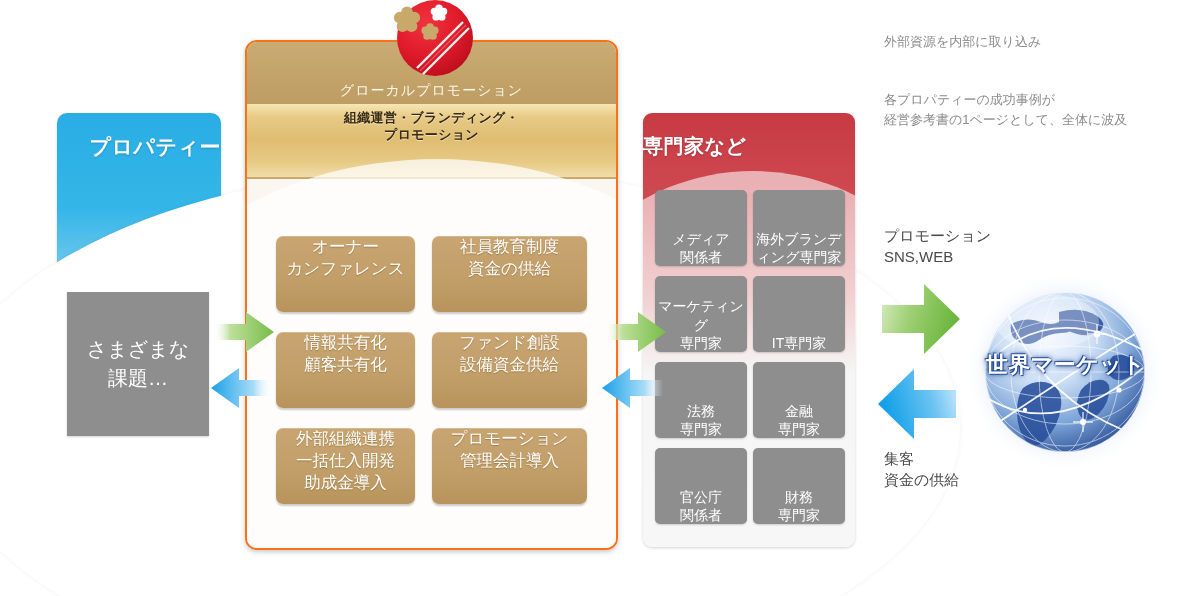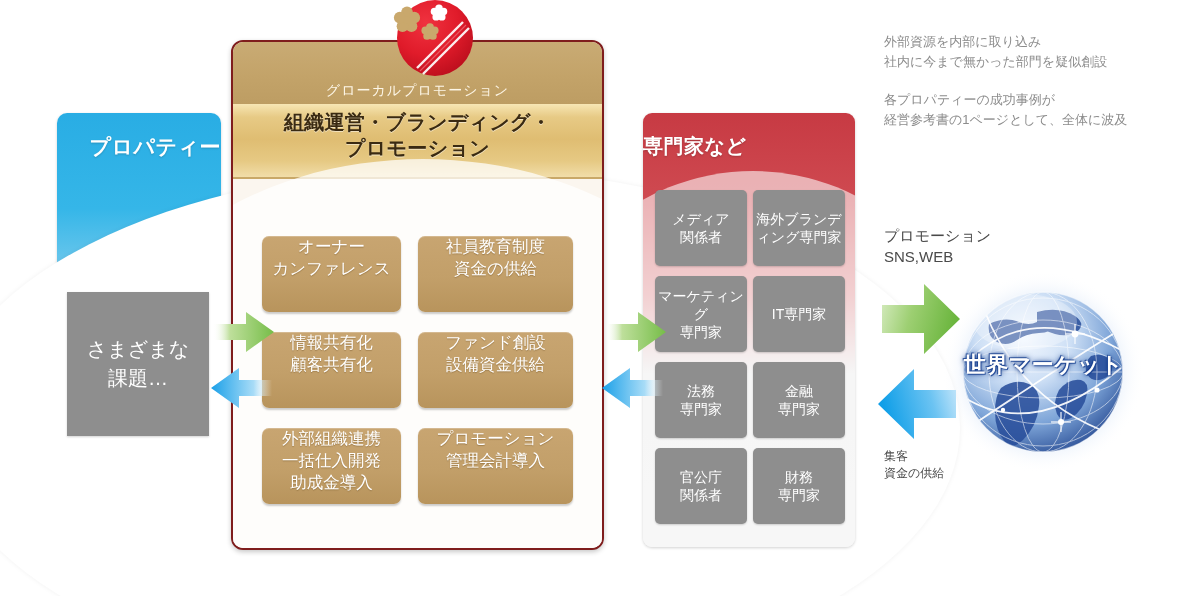--- a/index.html
+++ b/index.html
@@ -44,44 +44,44 @@
     position:absolute;left:67px;top:292px;width:142px;height:144px;
     background:#8e8e8e;
     color:#fff;font-size:20px;line-height:1.45;
     display:flex;align-items:center;justify-content:center;text-align:center;
     box-shadow:0 1px 2px rgba(0,0,0,0.18);
     z-index:6;
   }
 
   
   #center-panel{
-    position:absolute;left:231px;top:40px;width:369px;height:506px;
+    position:absolute;left:245px;top:40px;width:369px;height:506px;
     border-radius:12px;
     background:#fbf6ef;
-    border:2px solid #7f1d1d;
+    border:2px solid #f97316;
     box-shadow:0 2px 5px rgba(0,0,0,0.22);
     overflow:hidden;
     z-index:5;
   }
   #center-header-top{
     position:absolute;left:0;top:0;width:100%;height:62px;
     background:linear-gradient(to bottom,#c9ab74 0%,#c3a369 55%,#bd9d63 100%);
   }
   #center-eyebrow{
     position:absolute;left:0;top:40px;width:100%;text-align:center;
     color:#fdf6e7;font-size:14px;letter-spacing:1px;z-index:2;
   }
   #center-header-main{
     position:absolute;left:0;top:62px;width:100%;height:73px;
     background:linear-gradient(to bottom,#f7e6b4 0%,#e7ca85 18%,#dfbd72 48%,#e6c983 78%,#f1dda9 100%);
     border-bottom:2px solid #c9a868;
   }
   #center-title{
     position:absolute;left:0;top:68px;width:100%;text-align:center;
-    color:#3a2a12;font-size:20px;font-weight:bold;line-height:1.28;
+    color:#3a2a12;font-size:13px;font-weight:bold;line-height:1.28;
     z-index:2;letter-spacing:.3px;
     text-shadow:0 1px 0 rgba(255,255,255,0.5);
   }
   #center-body{
     position:absolute;left:0;top:137px;width:100%;height:369px;
     background:#fbf6ef;
   }
   #center-swoosh{
     position:absolute;left:-130px;top:-20px;width:640px;height:470px;
     border-radius:50%;
@@ -128,43 +128,43 @@
   }
   #experts-grid{
     position:absolute;left:12px;top:77px;width:190px;
     display:grid;grid-template-columns:92px 92px;column-gap:6px;row-gap:10px;
     z-index:3;
   }
   .expert-box{
     height:76px;border-radius:5px;
     background:#8e8e8e;
     color:#fff;font-size:14px;line-height:1.3;
-    display:flex;align-items:center;justify-content:center;text-align:center;
+    display:flex;align-items:flex-end;justify-content:center;text-align:center;
     box-shadow:0 1px 2px rgba(0,0,0,0.18);
     padding:0 2px;box-sizing:border-box;
   }
 
   
   .arrow{position:absolute;z-index:8;}
 
   
-  #globe-wrap{position:absolute;left:941px;top:272px;width:205px;height:205px;z-index:6;}
+  #globe-wrap{position:absolute;left:963px;top:272px;width:205px;height:205px;z-index:6;}
   #globe-label{
     position:absolute;left:0;top:78px;width:100%;text-align:center;
     color:#ffffff;font-size:22px;font-weight:bold;letter-spacing:.5px;z-index:4;
     text-shadow:0 0 6px rgba(20,60,140,.95),0 0 3px rgba(20,60,140,.95),
                 1px 1px 0 rgba(30,70,150,.8),-1px -1px 0 rgba(30,70,150,.8);
   }
 
   
   .note{position:absolute;color:#8c8c8c;font-size:13px;line-height:1.55;z-index:7;white-space:nowrap;}
   #note-top{left:884px;top:32px;}
   #note-second{left:884px;top:90px;}
   #note-promo{left:884px;top:225px;color:#4a4a4a;font-size:15px;line-height:1.42;}
-  #note-shukyaku{left:884px;top:448px;color:#4a4a4a;font-size:12px;line-height:1.42;}
+  #note-shukyaku{left:884px;top:448px;color:#4a4a4a;font-size:15px;line-height:1.42;}
 </style>
 </head>
 <body>
 
 <div id="stage">
 
   <div id="swoosh-main" class="swoosh"></div>
 
   <div id="left-panel">
     <div id="left-panel-title">プロパティー</div>
@@ -466,21 +466,20 @@
 
         <ellipse cx="84" cy="50" rx="52" ry="28" fill="#ffffff" opacity="0.30"></ellipse>
       </g>
       <circle cx="102" cy="100" r="80" fill="none" stroke="#ffffff" stroke-width="1.2" opacity="0.5"></circle>
     </svg>
     <div id="globe-label">世界マーケット</div>
   </div>
 
   <div class="note" id="note-top">
     <div>外部資源を内部に取り込み</div>
-    <div>社内に今まで無かった部門を疑似創設</div>
   </div>
 
   <div class="note" id="note-second">
     <div>各プロパティーの成功事例が</div>
     <div>経営参考書の1ページとして、全体に波及</div>
   </div>
 
   <div class="note" id="note-promo">
     <div>プロモーション</div>
     <div>SNS,WEB</div>

